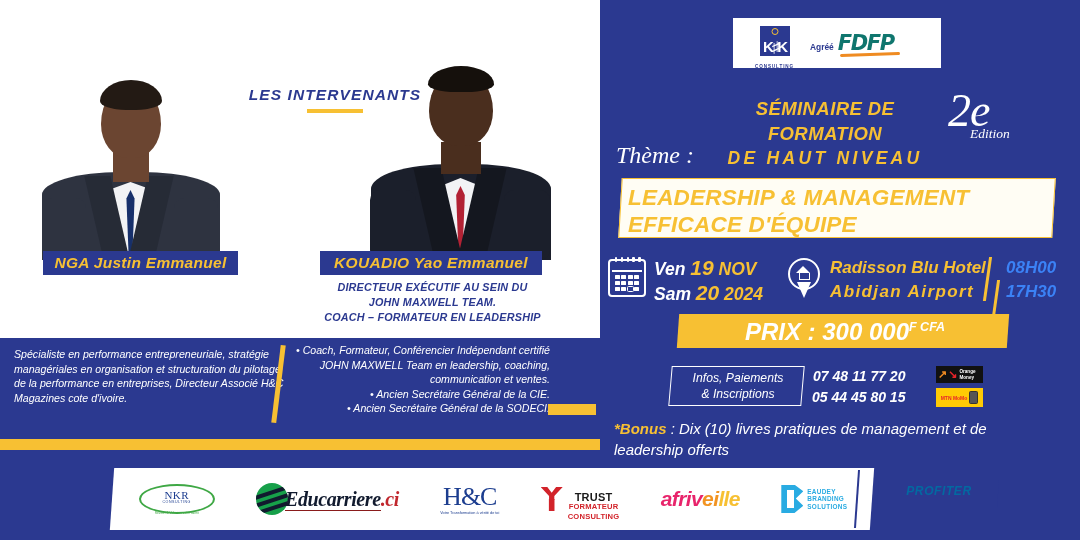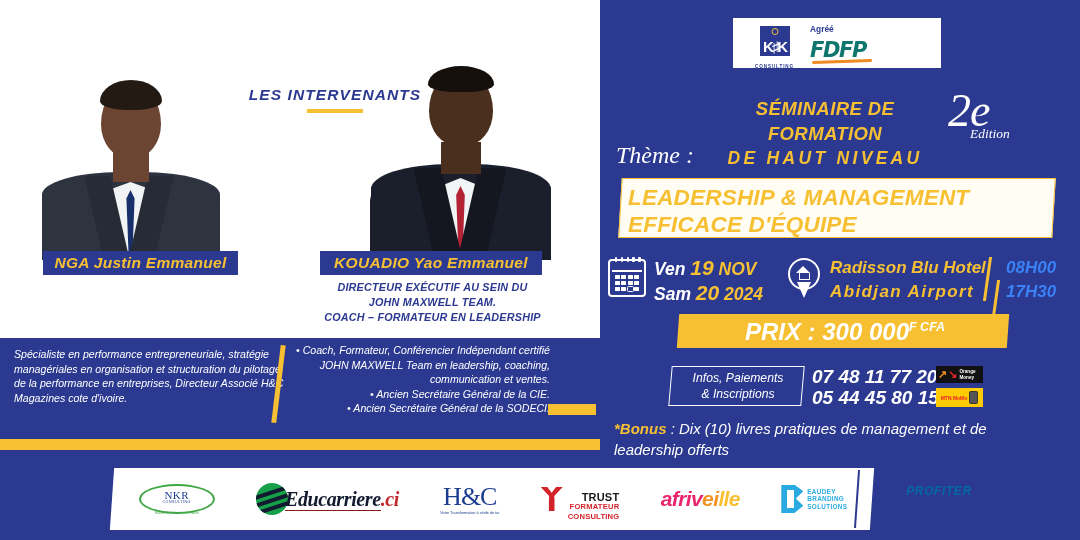--- a/index.html
+++ b/index.html
@@ -184,21 +184,21 @@
   }
   .kk-bulb {
     position: absolute; left: 50%; top: 2px; transform: translateX(-50%);
     width: 7px; height: 7px; border-radius: 50%;
     border: 1.4px solid #F7C033;
   }
   .kk-word {
     font-size: 4.6px; font-weight: bold; letter-spacing: .9px;
     color: #2B3990; margin-top: 1.5px;
   }
-  .fdfp { margin-left: 16px; display: flex; align-items: baseline; gap: 4px; flex-direction: column; }
+  .fdfp { margin-left: 16px; display: flex; align-items: baseline; gap: 4px; }
   .agree-txt { font-size: 8.4px; color: #2B3990; font-weight: bold; }
   .fdfp-wrap { position: relative; }
   .fdfp-txt {
     font-size: 21px; font-weight: bold; font-style: italic;
     color: #0f766e; letter-spacing: -1.4px;
     font-family: "DejaVu Sans", sans-serif;
   }
   .fdfp-swoosh {
     position: absolute; left: 2px; bottom: -1px;
     width: 60px; height: 3px; background: #EF8B22;
@@ -363,22 +363,22 @@
     transform: skewX(-5deg);
   }
   .infos-text {
     position: absolute; left: 676px; top: 370px;
     width: 124px; text-align: center;
     color: #ffffff; font-size: 12.2px; font-style: italic;
     line-height: 16px;
   }
   .phones {
     position: absolute; left: 812px; top: 366px;
-    color: #ffffff; font-size: 19px; font-weight: bold; font-style: italic;
-    line-height: 21px; white-space: nowrap;
+    color: #ffffff; font-size: 14px; font-weight: bold; font-style: italic;
+    line-height: 21px; white-space: nowrap; text-align: right;
   }
   .mm-om {
     position: absolute; left: 936px; top: 366px;
     width: 47px; height: 17px;
     background: #111111;
     display: flex; align-items: center; gap: 1px;
     padding-left: 2px;
   }
   .mm-om .ar1 { color: #EF8B22; font-size: 11px; font-weight: bold; line-height: 1; }
   .mm-om .ar2 { color: #E8242A; font-size: 11px; font-weight: bold; line-height: 1; }
@@ -477,21 +477,21 @@
   .trust-mark:before {
     content: ""; position: absolute; left: 0; top: 0;
     width: 22px; height: 13px; background: #D2232A;
     clip-path: polygon(0 0, 30% 0, 50% 45%, 70% 0, 100% 0, 62% 70%, 62% 100%, 38% 100%, 38% 70%);
   }
   .trust-mark:after {
     content: ""; position: absolute; left: 4px; top: 12px;
     width: 14px; height: 12px; background: #D2232A;
     clip-path: polygon(30% 0, 70% 0, 70% 100%, 30% 100%);
   }
-  .trust-txt { line-height: 9.6px; text-align: right; margin-top: 16px; }
+  .trust-txt { line-height: 9.6px; text-align: center; margin-top: 16px; }
   .trust-txt .a { font-size: 11px; font-weight: bold; color: #1A1A1A; letter-spacing: .2px; }
   .trust-txt .b { font-size: 7.6px; font-weight: bold; color: #D2232A; letter-spacing: .2px; }
 
   
   .afri {
     font-size: 21px; font-weight: bold; font-style: italic;
     letter-spacing: -.6px;
   }
   .afri .p1 { color: #E8246B; }
   .afri .p2 { color: #F29422; }

